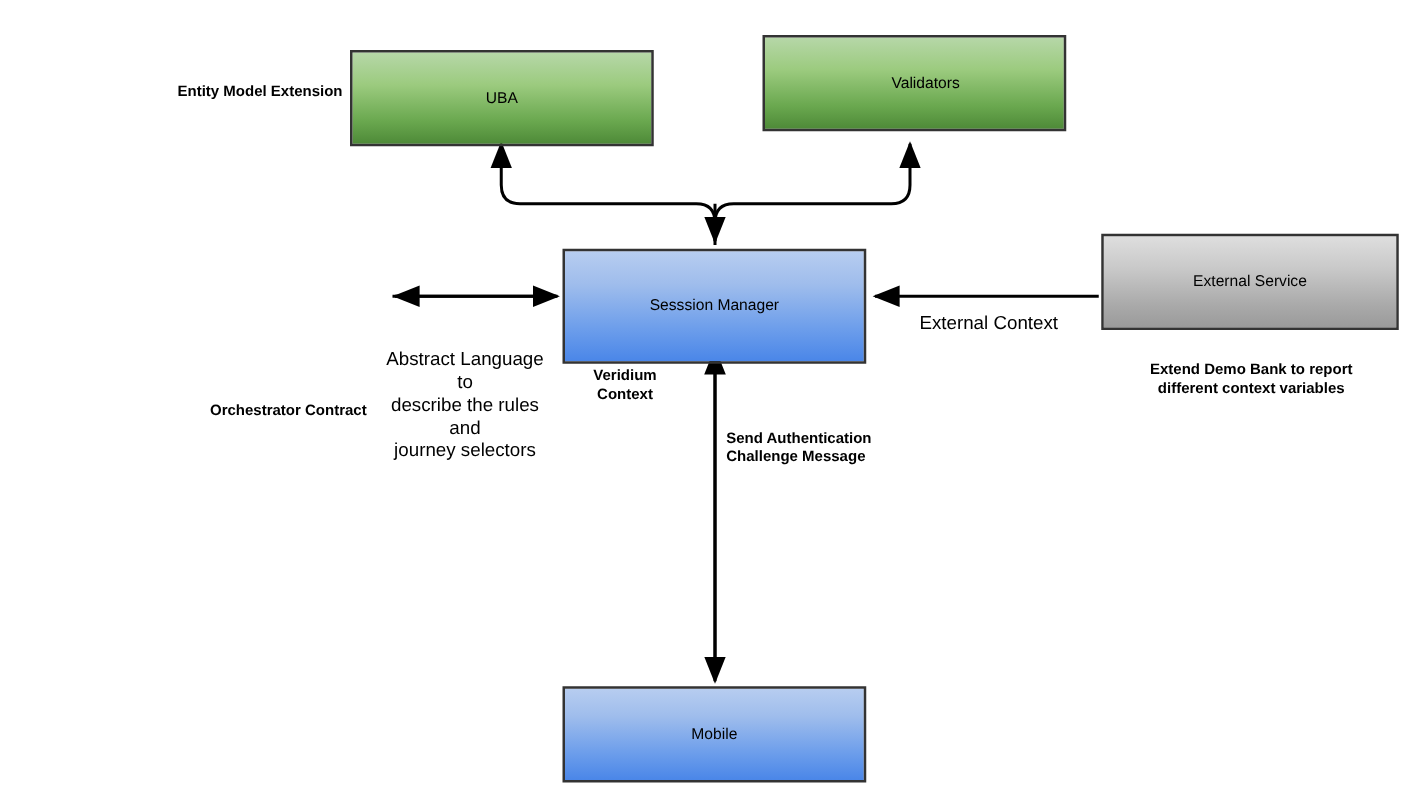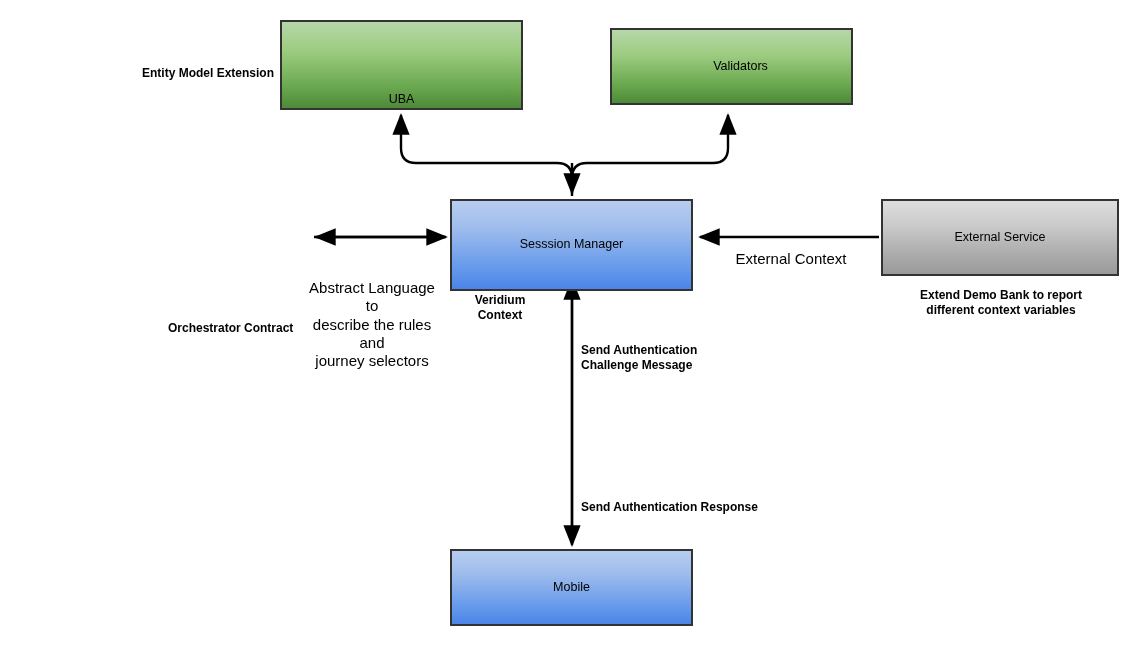--- a/index.html
+++ b/index.html
@@ -96,34 +96,34 @@
     <g>
       <path d="M 879,237 L 700,237" fill="none" stroke="#000000" stroke-width="2.4" marker-end="url(#ah)"></path>
     </g>
 
     <g>
       <path d="M 572,282 L 572,545" fill="none" stroke="#000000" stroke-width="2.4" marker-end="url(#ah)"></path>
       <path d="M 572,543 L 572,280" fill="none" stroke="#000000" stroke-width="2.4" marker-end="url(#ah)"></path>
     </g>
   </svg>
 
-  <div class="node green" style="left:280px; top:20px; width:243px; height:90px;align-items:flex-end;">
+  <div class="node green" style="left:280px; top:40px; width:243px; height:77px;">
     <span>UBA</span>
   </div>
 
   <div class="node green" style="left:610px; top:28px; width:243px; height:77px;padding-left:18px;">
     <span>Validators</span>
   </div>
 
 
   <div class="node blue" style="left:450px; top:199px; width:243px; height:92px;">
     <span>Sesssion Manager</span>
   </div>
 
-  <div class="node grey" style="left:881px; top:199px; width:238px; height:77px;">
+  <div class="node grey" style="left:881px; top:187px; width:238px; height:77px;">
     <span>External Service</span>
   </div>
 
   <div class="node blue" style="left:450px; top:549px; width:243px; height:77px;">
     <span>Mobile</span>
   </div>
 
   <div class="lbl bold" style="left:123px; top:66px; width:180px;margin-left:19px;">Entity Model Extension</div>
 
   <div class="lbl bold" style="left:168px; top:321px; width:180px;">Orchestrator Contract</div>
@@ -136,15 +136,14 @@
 Context</div>
 
   <div class="lbl ctr" style="left:724px; top:250px; width:134px;">External Context</div>
 
   <div class="lbl bold ctr" style="left:900px; top:288px; width:202px;">Extend Demo Bank to report
 different context variables</div>
 
   <div class="lbl bold" style="left:581px; top:343px; width:200px;">Send Authentication
 Challenge Message</div>
 
-  <div class="lbl bold" style="left:581px; top:500px; width:260px;">Send Authentication Response</div>
 
 </div>
 
 </body></html>

